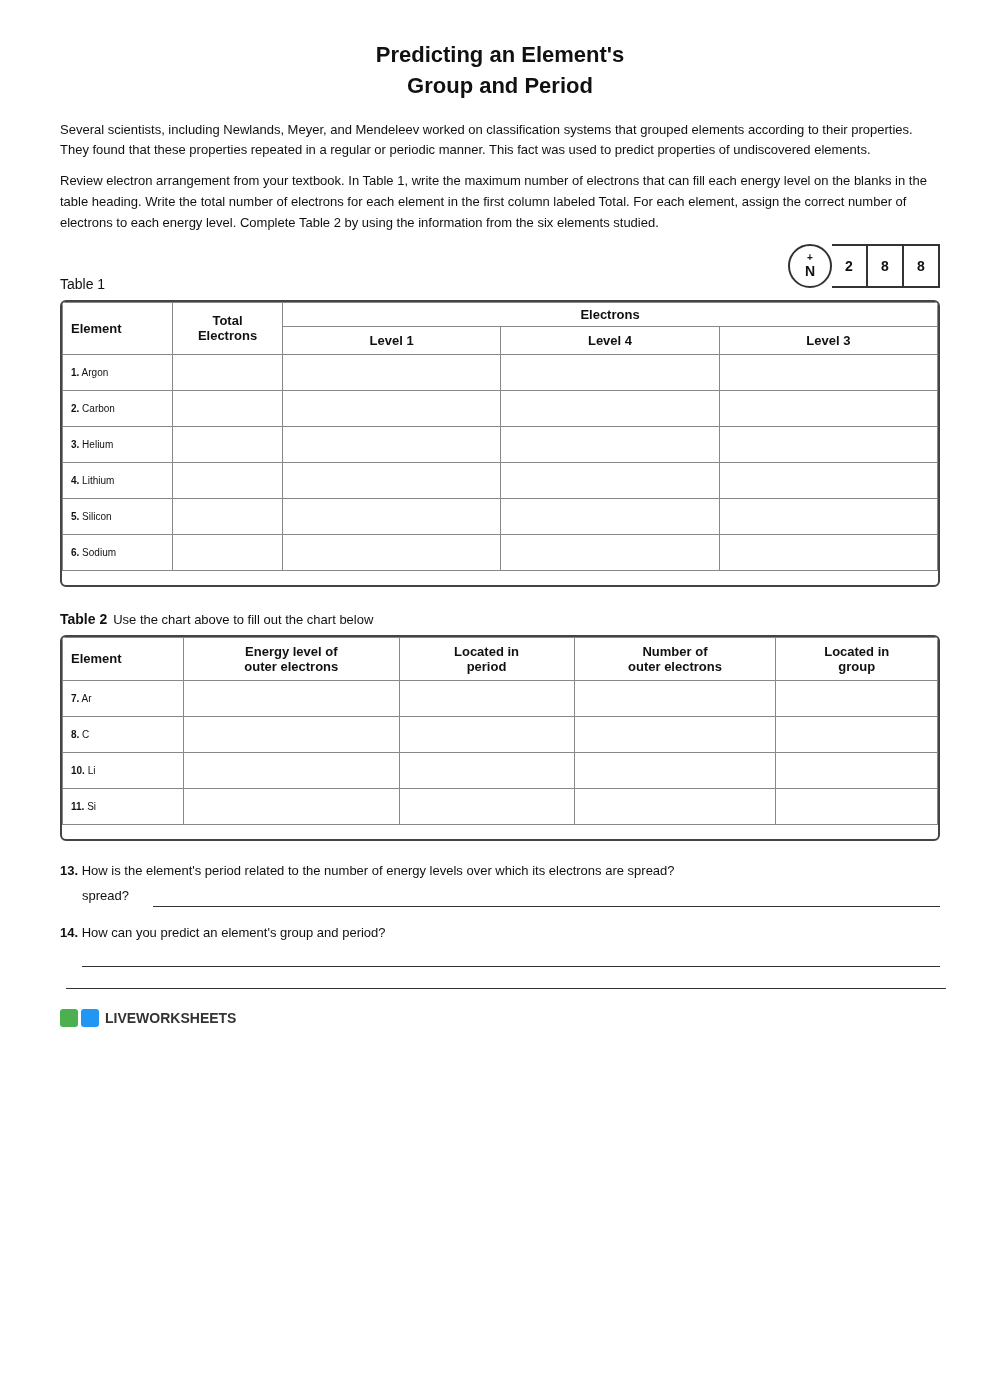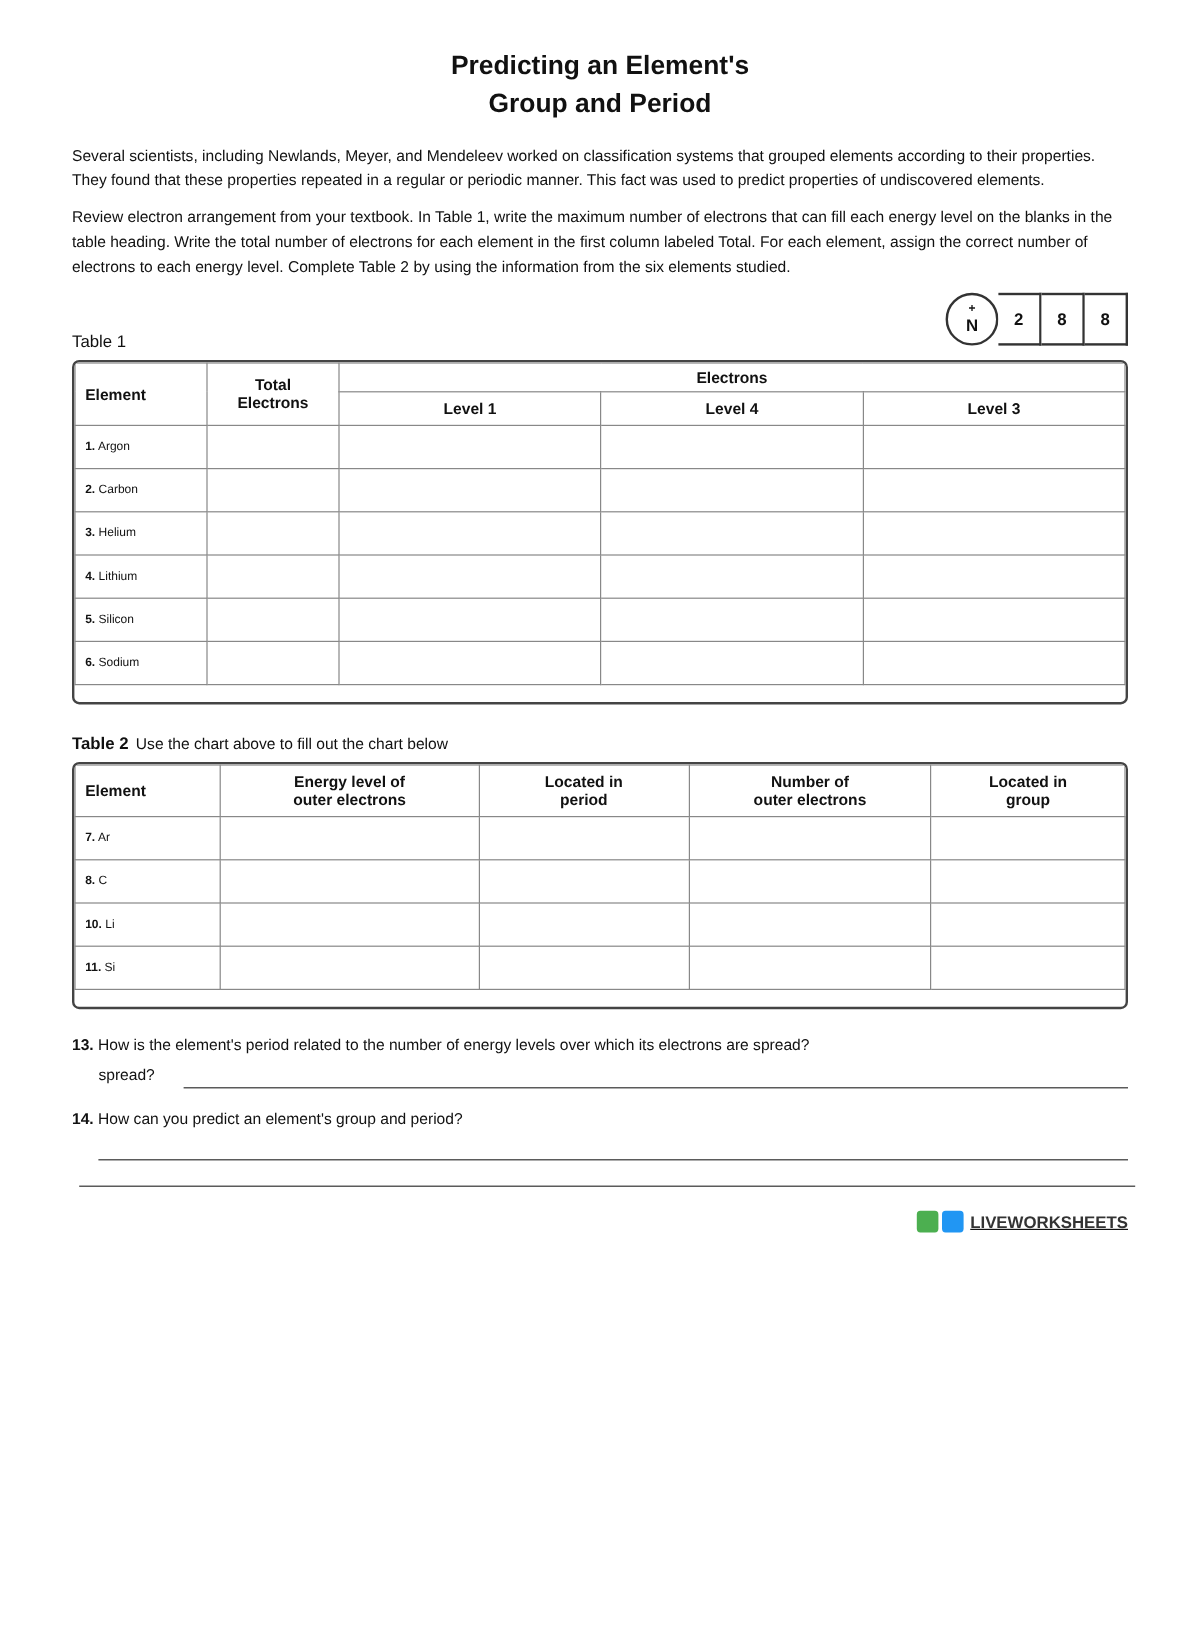--- a/index.html
+++ b/index.html
@@ -108,24 +108,22 @@
       display: inline-block;
       border-bottom: 1px solid #333;
       min-width: 200px;
       height: 18px;
       margin-left: 6px;
       vertical-align: bottom;
     }
     .liveworksheets {
       display: flex;
       align-items: center;
-      justify-content: flex-end;
       margin-top: 20px;
       gap: 6px;
-      text-decoration: underline;
     }
     .lw-logo {
       display: flex;
       align-items: center;
       gap: 3px;
     }
     .lw-square {
       width: 18px;
       height: 18px;
       border-radius: 3px;

